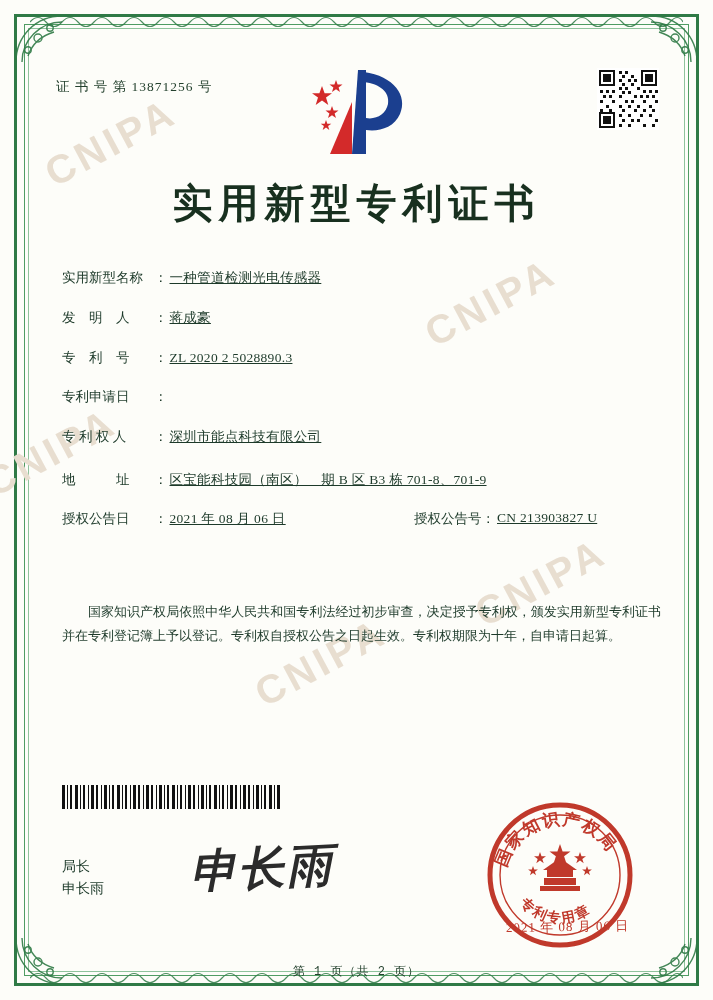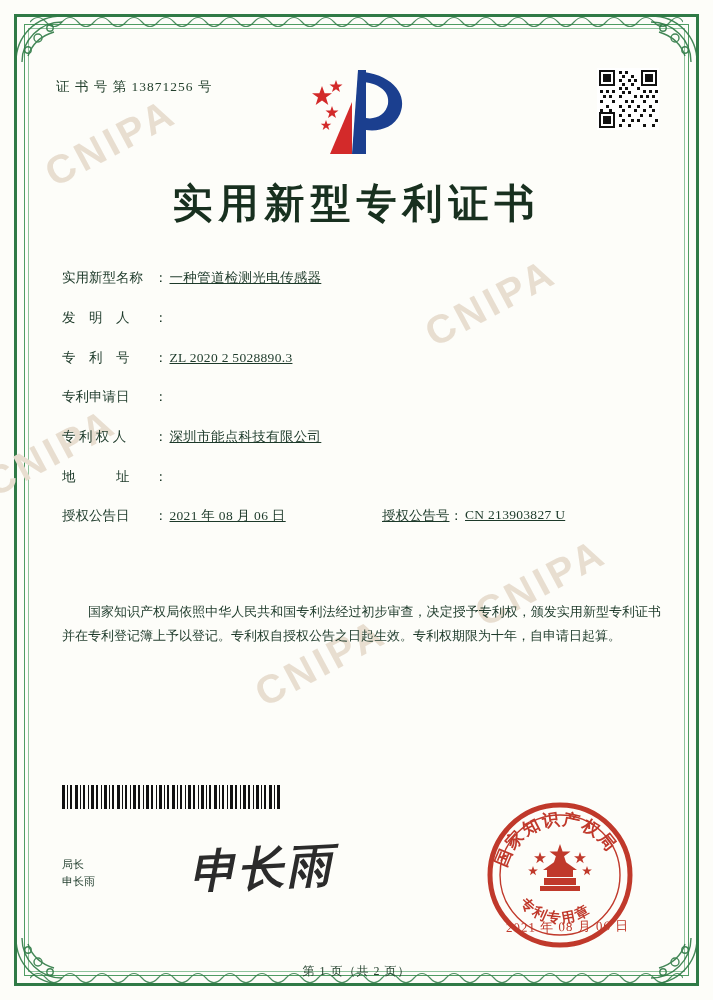--- a/index.html
+++ b/index.html
@@ -174,33 +174,33 @@
   .field-value .line2 {
     display: block;
     margin-top: 3px;
   }
 
   .row-split {
     display: flex;
     align-items: flex-start;
     font-size: 13.5px;
     margin-bottom: 12px;
+    gap: 32px;
   }
   .row-split .left {
     display: flex;
     flex: 0 0 320px;
   }
   .row-split .right {
     display: flex;
     flex: 1 1 auto;
   }
   .row-split .right .field-label {
     width: auto;
     flex: 0 0 auto;
-    text-decoration: underline;
   }
 
   .paragraphs {
     position: absolute;
     left: 62px;
     right: 52px;
     top: 596px;
     font-size: 13px;
     line-height: 1.85;
     color: #1d3a2a;
@@ -218,21 +218,21 @@
     top: 785px;
     width: 218px;
     height: 24px;
   }
 
   
   .sig-block {
     position: absolute;
     left: 62px;
     top: 856px;
-    font-size: 11px;
+    font-size: 14px;
     line-height: 1.55;
     color: #1d3a2a;
   }
   .sig-script {
     position: absolute;
     left: 190px;
     top: 838px;
     font-size: 46px;
     font-family: "Liberation Serif", serif;
     font-style: italic;
@@ -262,20 +262,21 @@
   }
 
   .footer {
     position: absolute;
     left: 0; right: 0;
     bottom: 20px;
     text-align: center;
     font-size: 12px;
     color: #24412e;
     letter-spacing: 1px;
+    font-family: Liberation Mono, monospace;
   }
 </style>
 </head>
 <body>
 
 <div class="page">
 
   <div class="border-outer"></div>
   <div class="border-inner"></div>
   <div class="border-inner2"></div>
@@ -454,20 +455,21 @@
 
       <div class="field-row">
         <span class="field-label">实用新型名称</span>
         <span class="field-colon">：</span>
         <span class="field-value">一种管道检测光电传感器</span>
       </div>
 
       <div class="field-row">
         <span class="field-label">发　明　人</span>
         <span class="field-colon">：</span>
+        <span class="field-value">蒋成豪</span>
       </div>
 
       <div class="field-row">
         <span class="field-label">专　利　号</span>
         <span class="field-colon">：</span>
         <span class="field-value">ZL 2020 2 5028890.3</span>
       </div>
 
       <div class="field-row">
         <span class="field-label">专利申请日</span>
@@ -477,20 +479,21 @@
       <div class="field-row">
         <span class="field-label">专 利 权 人</span>
         <span class="field-colon">：</span>
         <span class="field-value">深圳市能点科技有限公司</span>
       </div>
 
       <div class="field-row">
         <span class="field-label">地　　　址</span>
         <span class="field-colon">：</span>
         <span class="field-value">
+          <span class="line2">区宝能科技园（南区）　期 B 区 B3 栋 701-8、701-9</span>
         </span>
       </div>
 
       <div class="row-split">
         <span class="left">
           <span class="field-label">授权公告日</span>
           <span class="field-colon">：</span>
           <span class="field-value">2021 年 08 月 06 日</span>
         </span>
         <span class="right">

